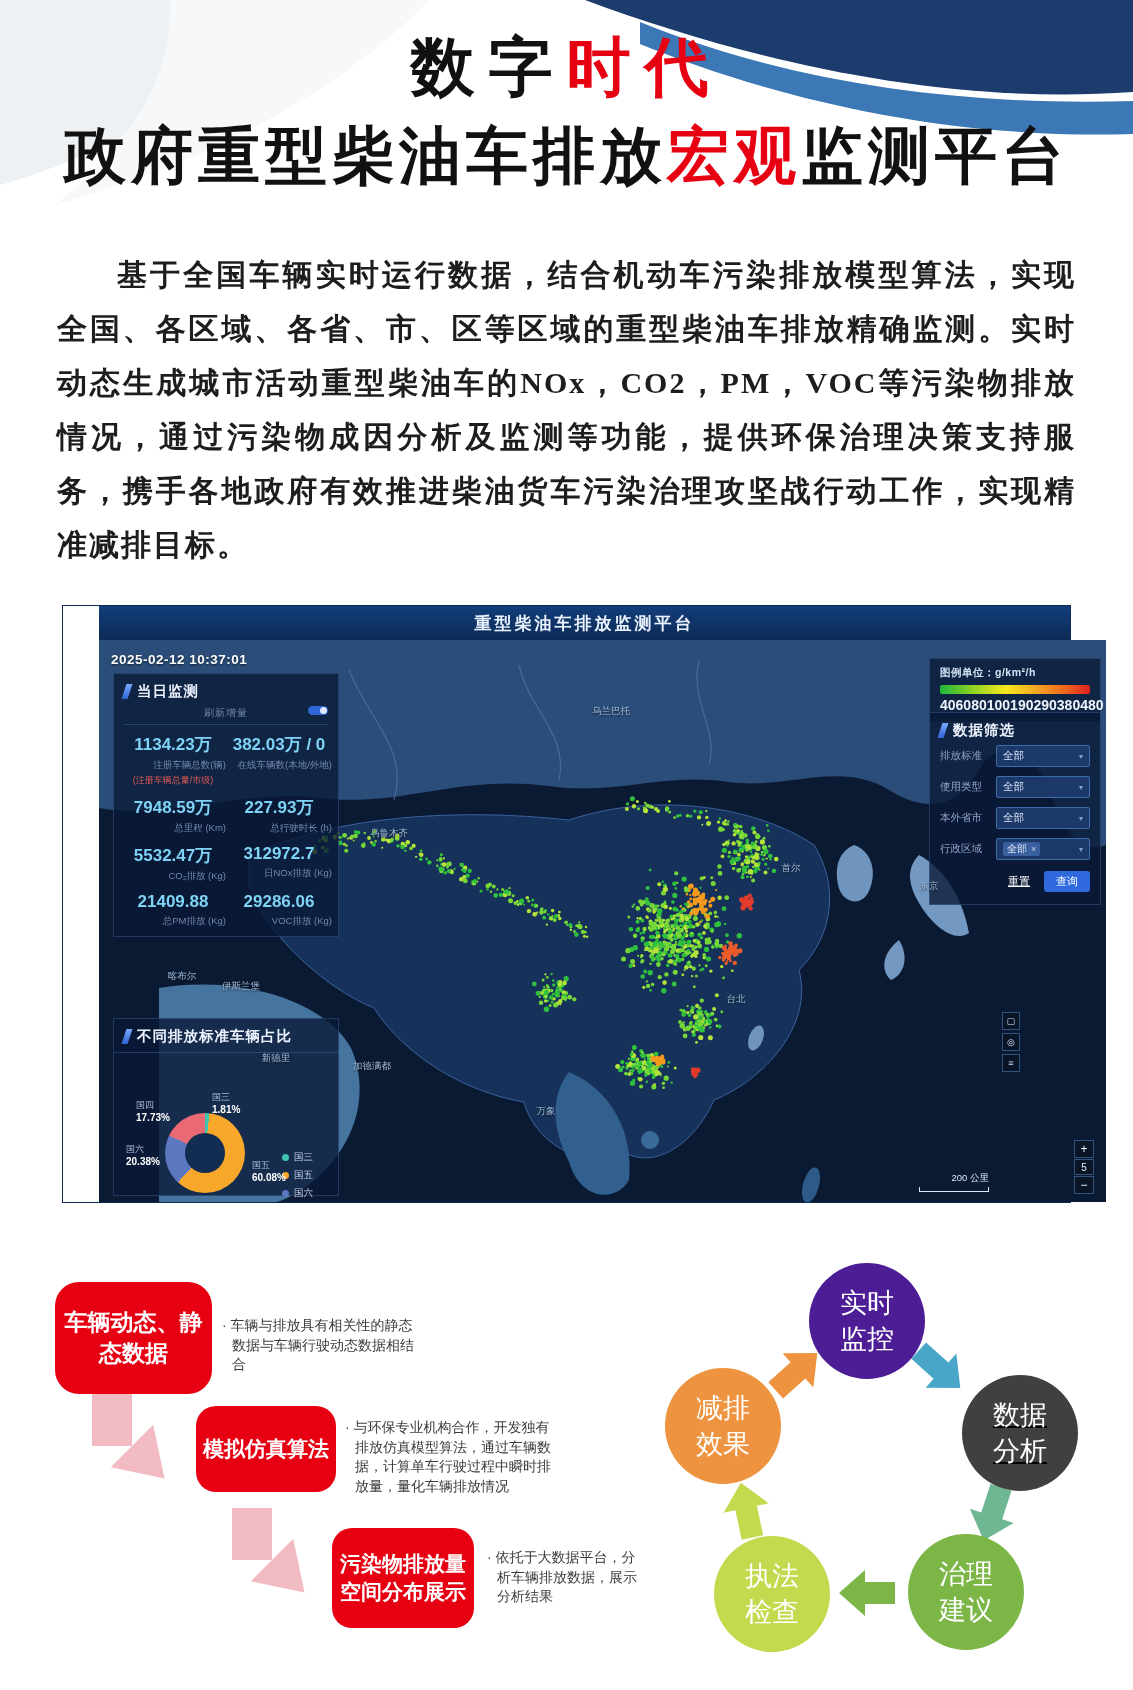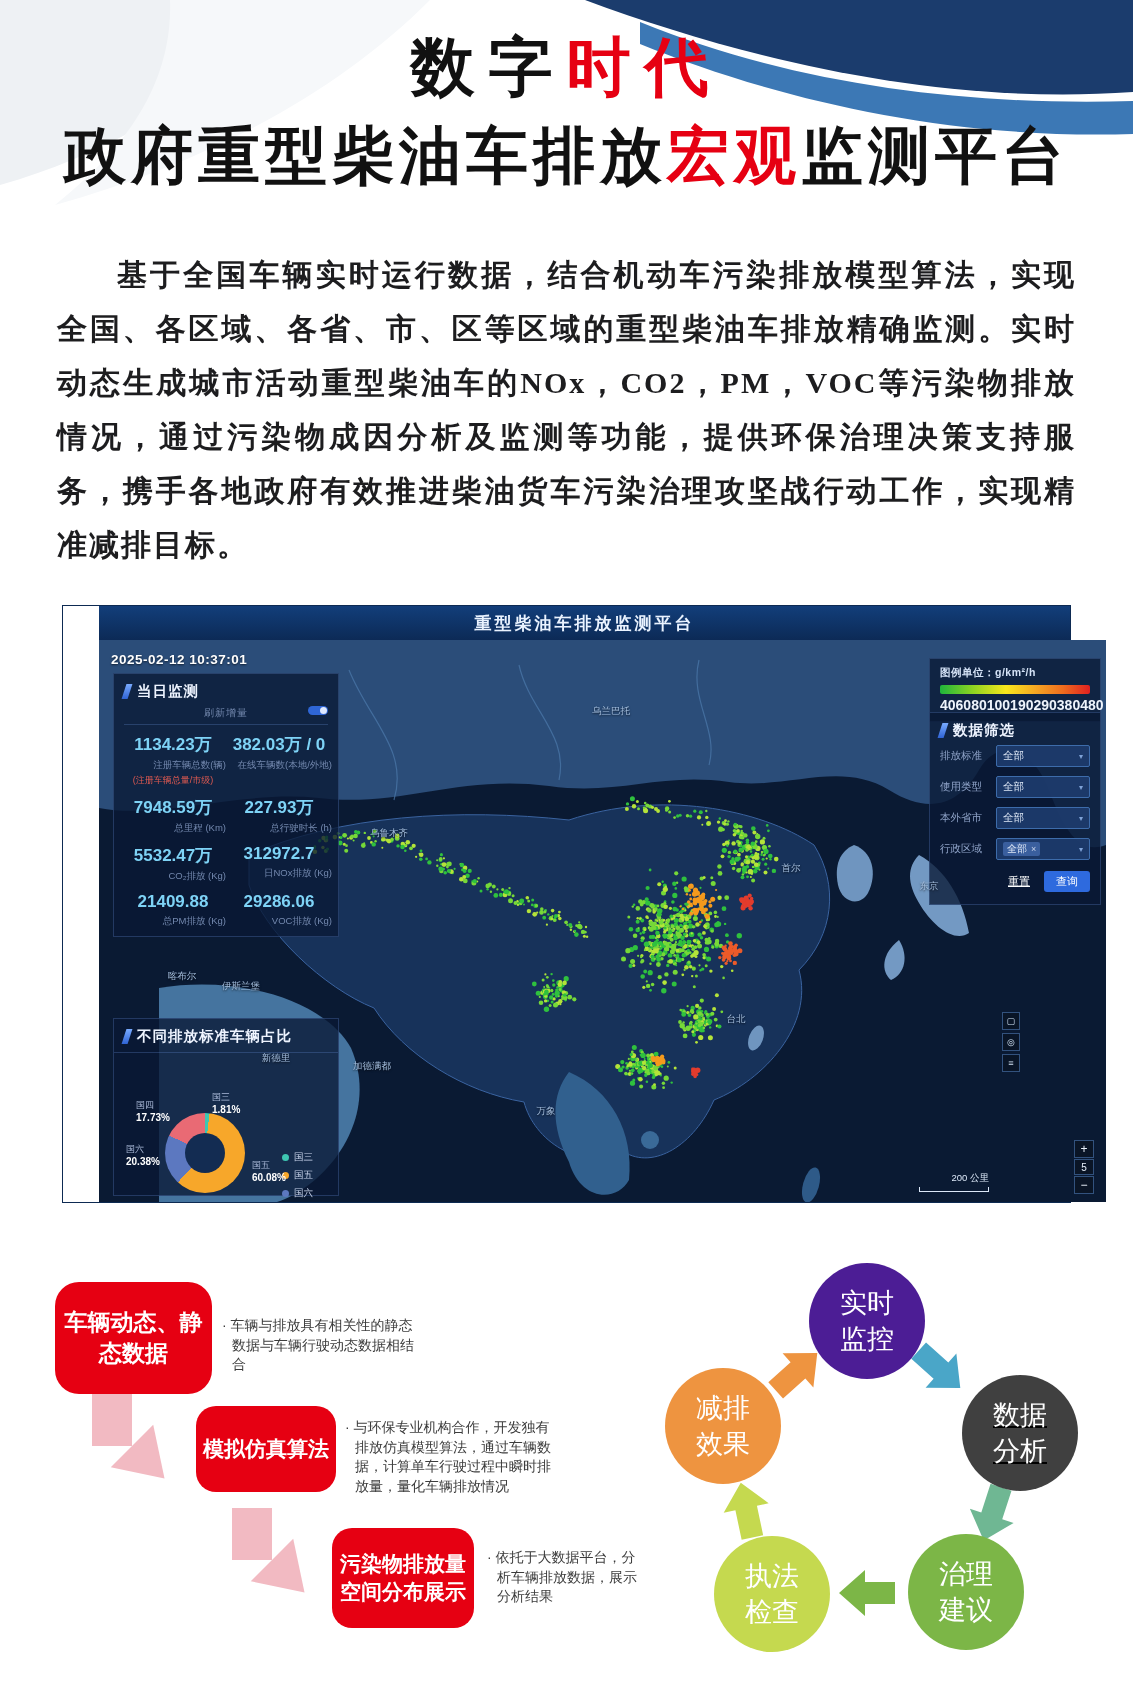--- a/index.html
+++ b/index.html
@@ -1536,21 +1536,21 @@
       </div>
 
       <div id="cities">
           <div class="city" style="left: 512px; top: 65px;">乌兰巴托</div>
           <div class="city" style="left: 290px; top: 187px;">乌鲁木齐</div>
           <div class="city" style="left: 83px; top: 330px;">喀布尔</div>
           <div class="city" style="left: 130px; top: 340px; margin-left: 12px;">伊斯兰堡</div>
           <div class="city" style="left: 177px; top: 412px;">新德里</div>
           <div class="city" style="left: 273px; top: 420px;">加德满都</div>
           <div class="city" style="left: 447px; top: 465px;">万象</div>
-          <div class="city" style="left: 637px; top: 373px;">台北</div>
+          <div class="city" style="left: 637px; top: 353px;">台北</div>
           <div class="city" style="left: 692px; top: 222px;">首尔</div>
           <div class="city" style="left: 830px; top: 240px;">东京</div>
         </div>
 
       <div class="map-tools" id="map-tools">
           <div class="tool">▢</div>
           <div class="tool">◎</div>
           <div class="tool">≡</div>
         </div>
 

